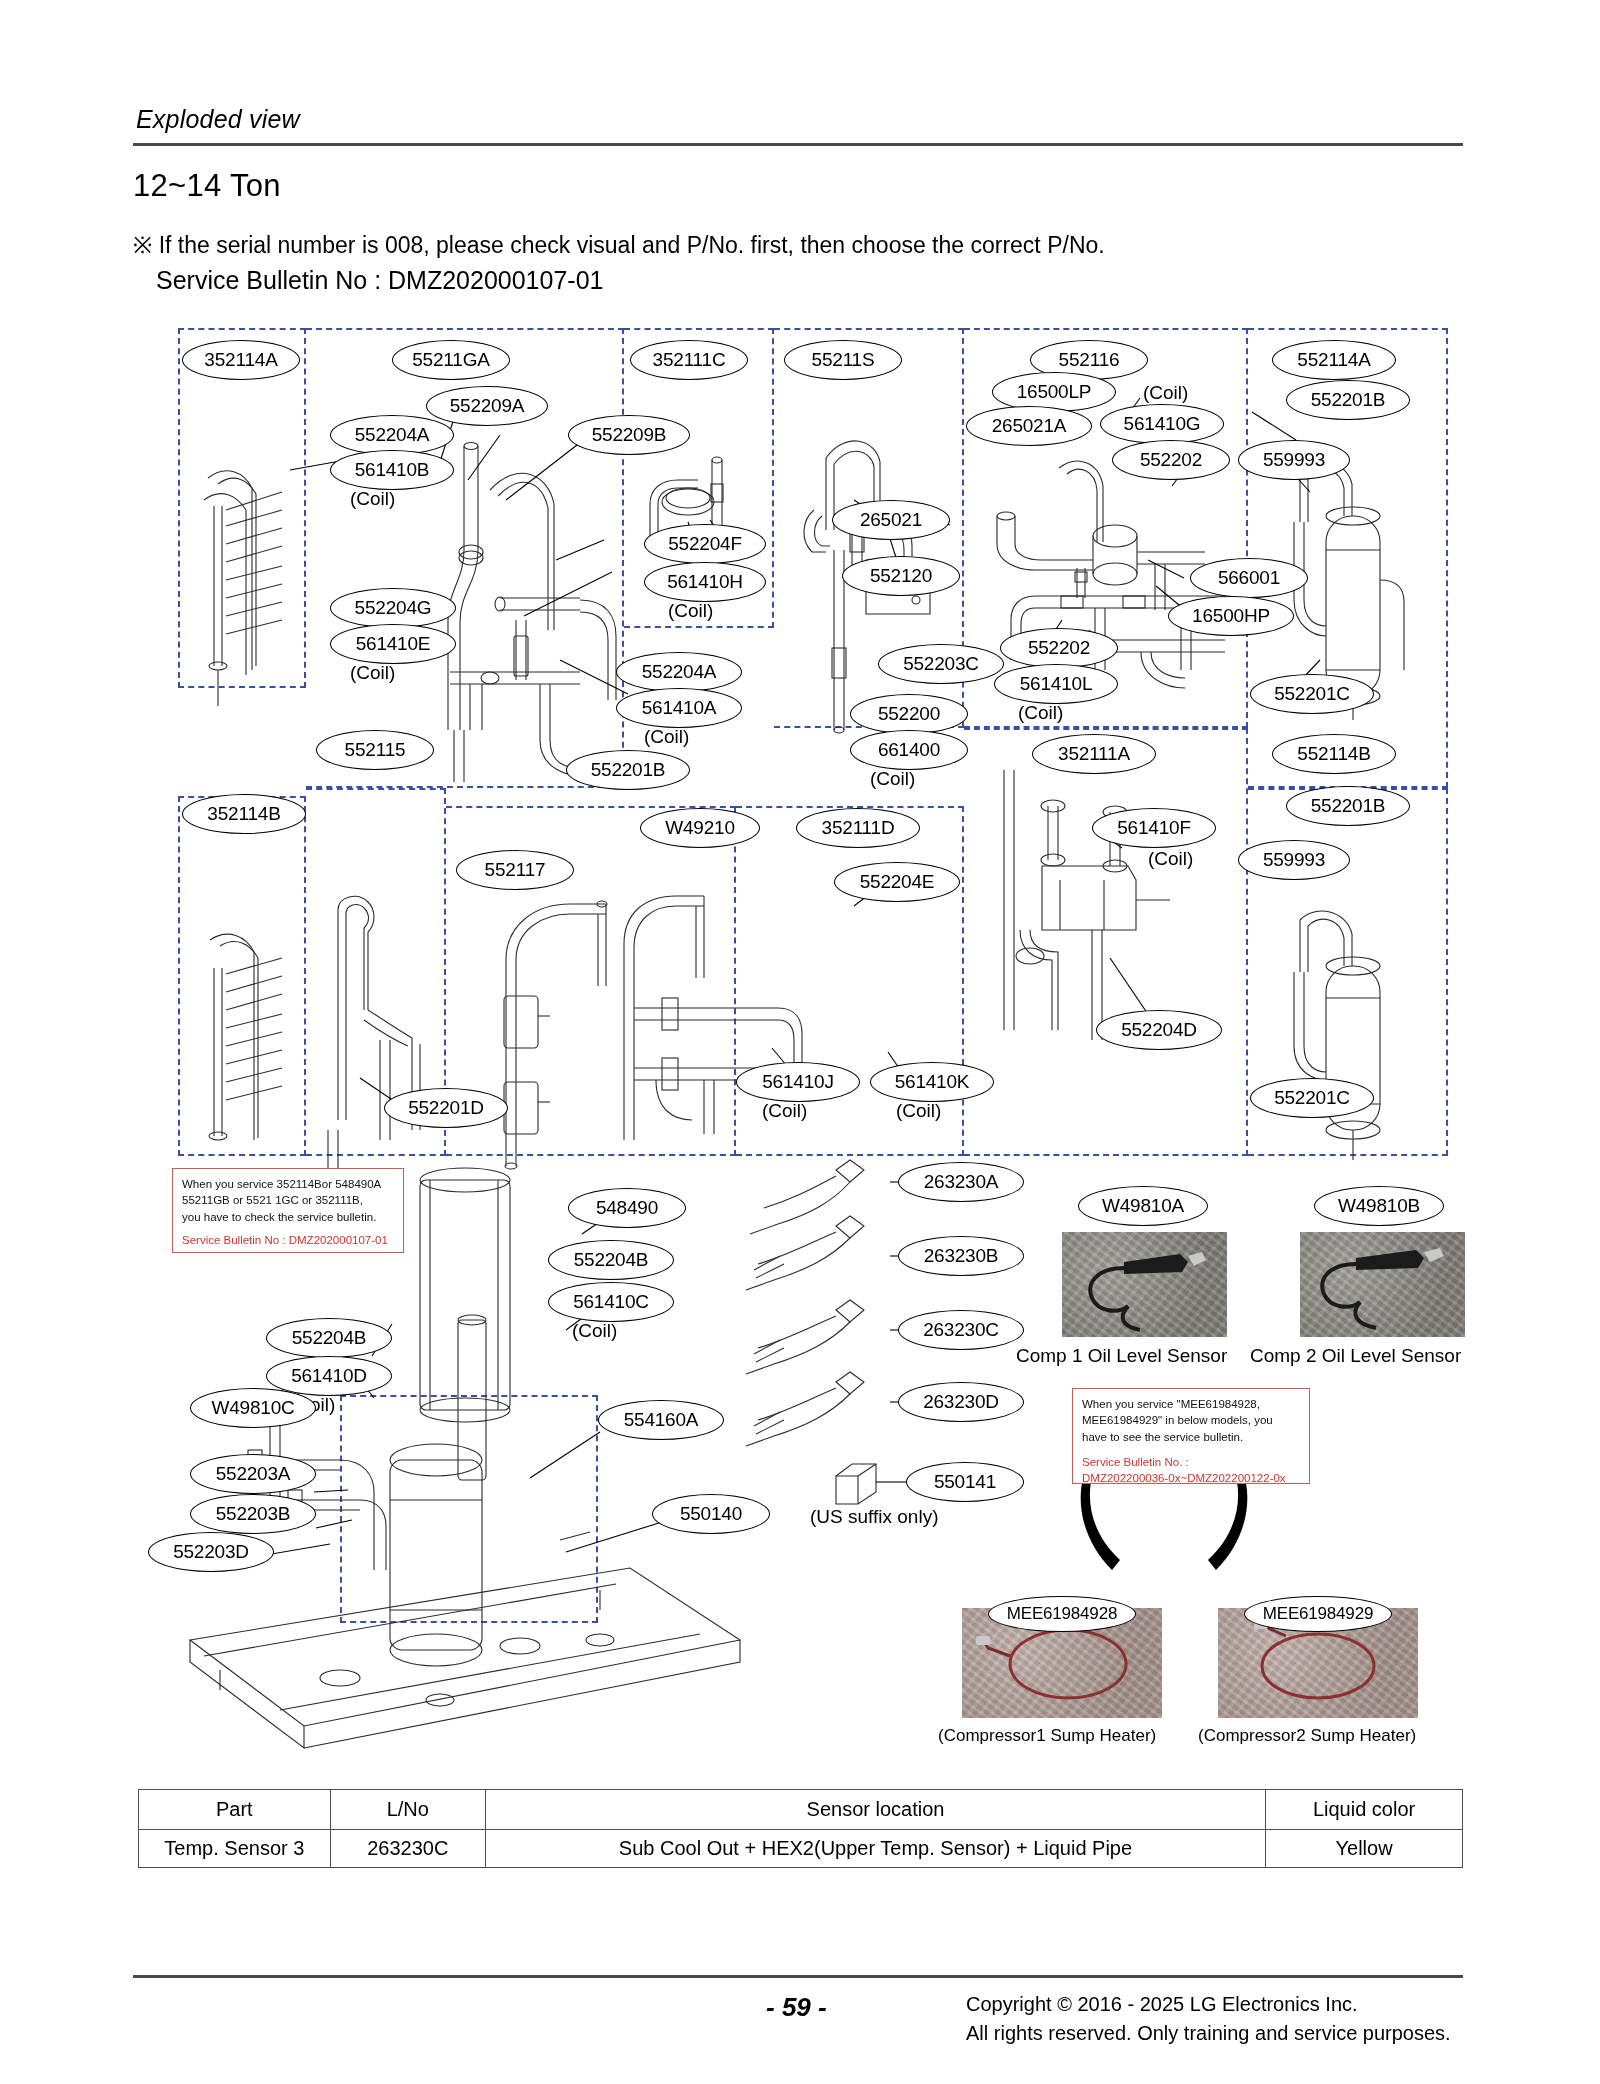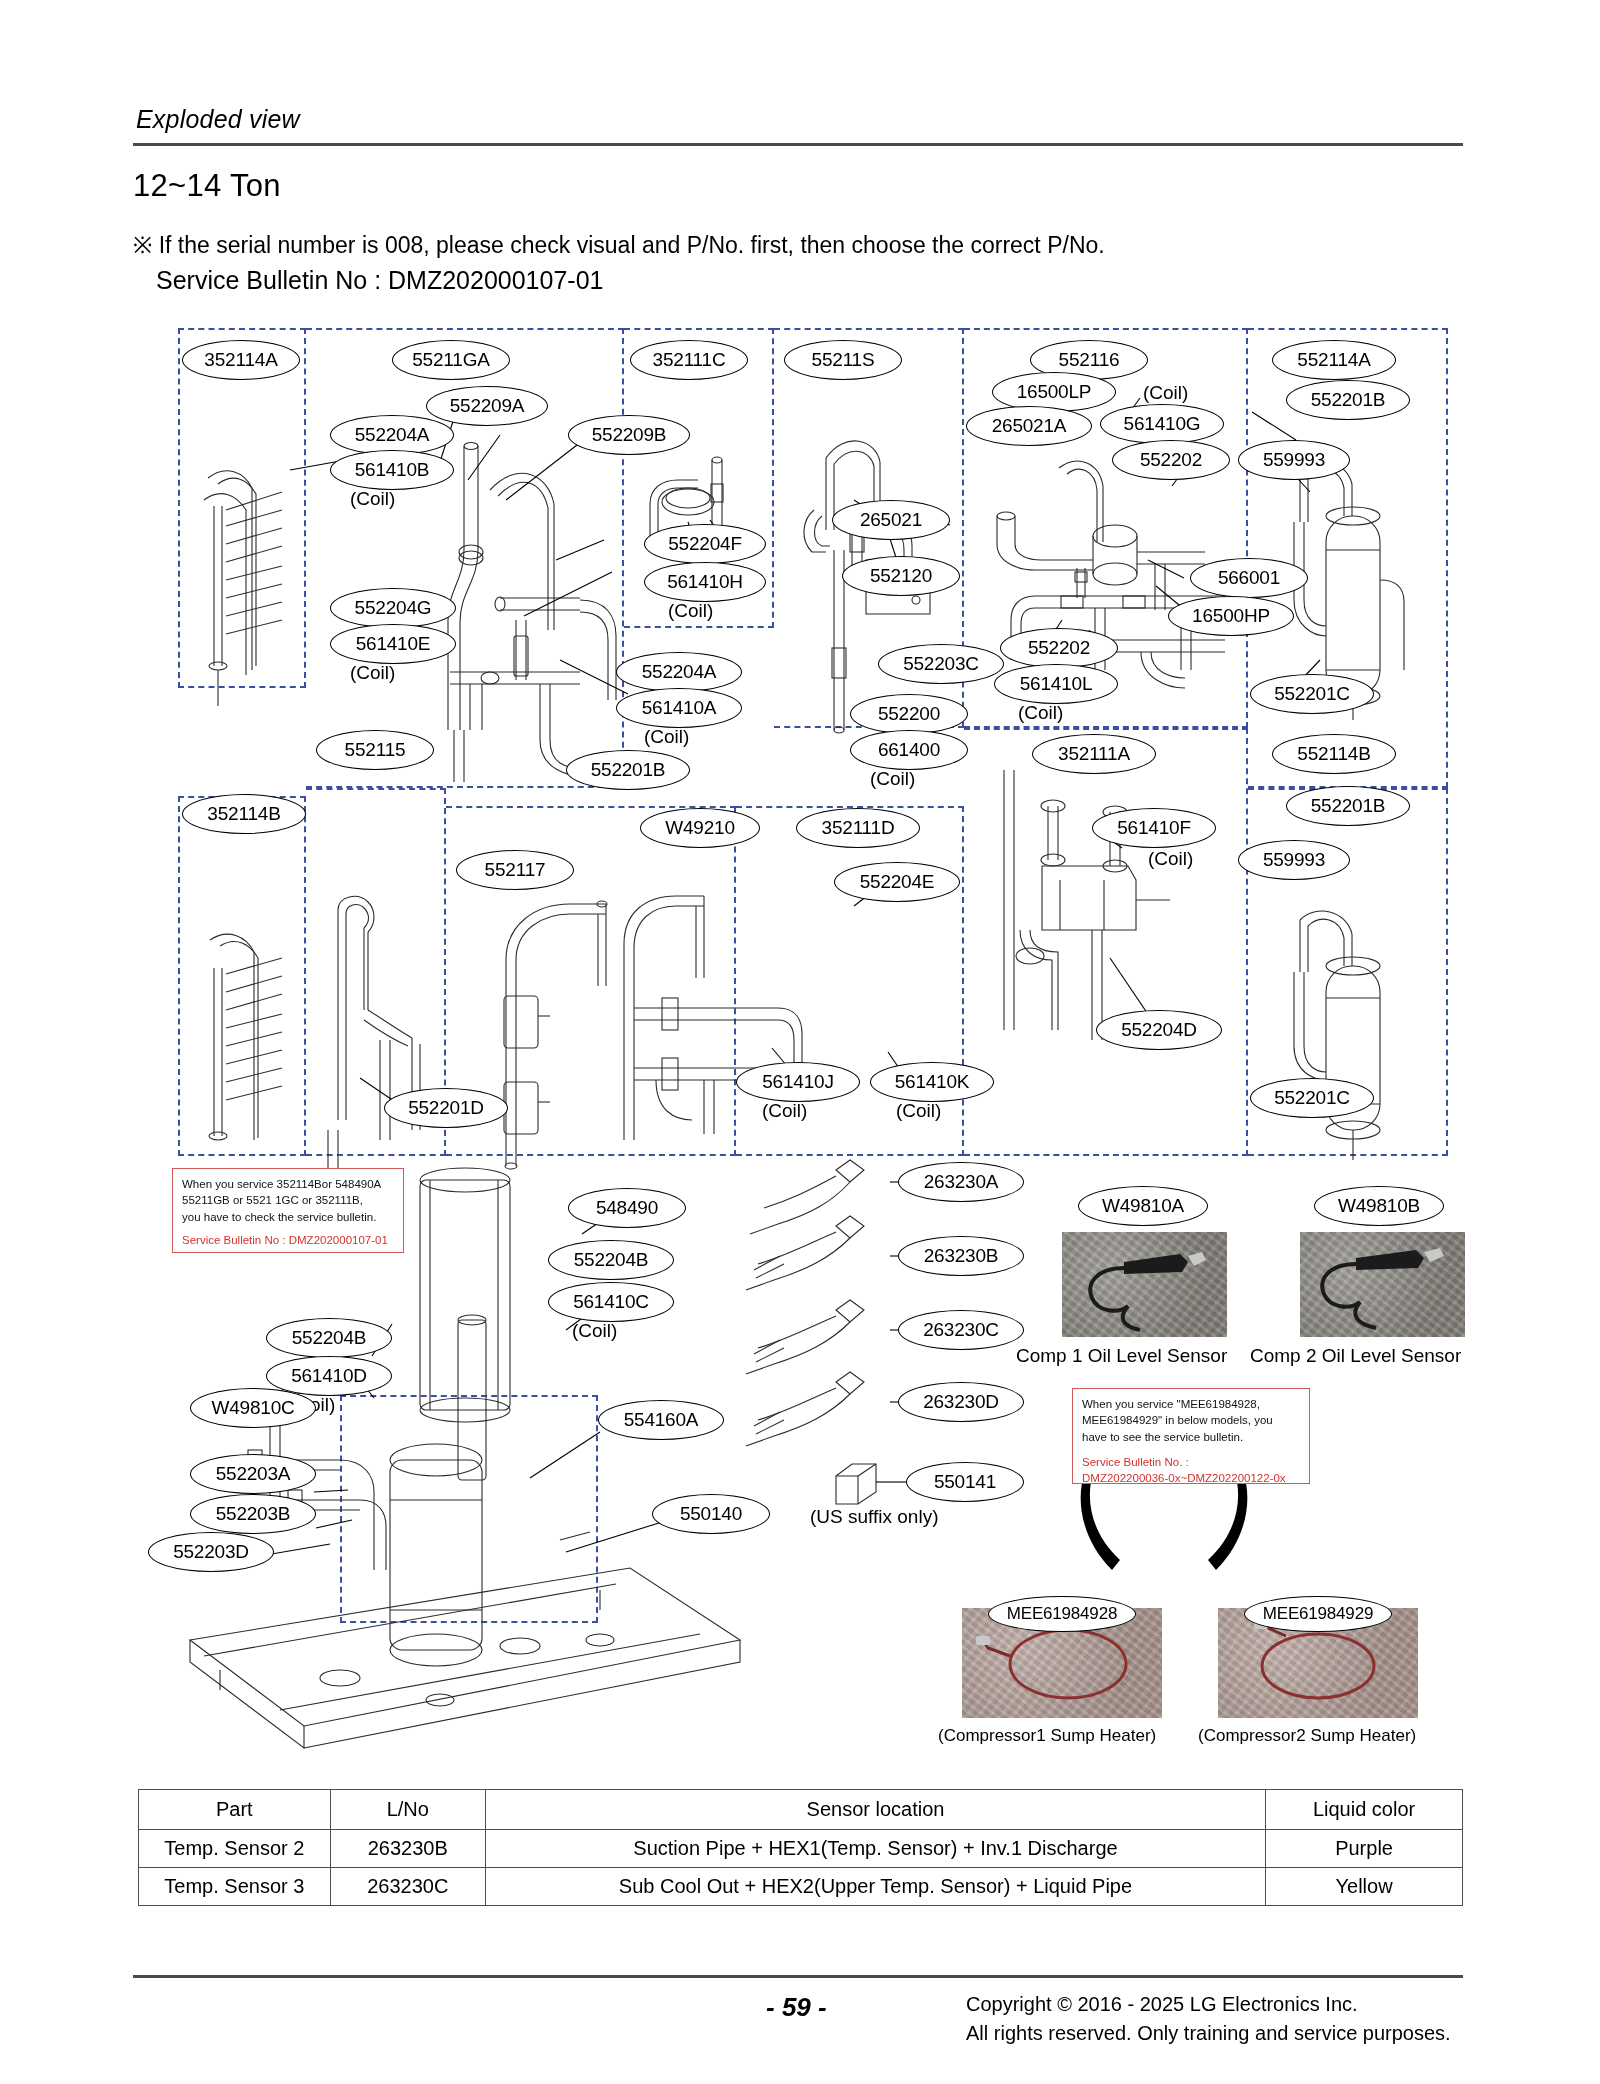--- a/index.html
+++ b/index.html
@@ -900,26 +900,20 @@
     <thead>
       <tr>
         <td class="col-part">Part</td>
         <td class="col-lno">L/No</td>
         <td class="col-loc">Sensor location</td>
         <td class="col-color">Liquid color</td>
       </tr>
     </thead>
     <tbody>
       <tr>
-        <td>Temp. Sensor 2</td>
-        <td>263230B</td>
-        <td>Suction Pipe + HEX1(Temp. Sensor) + Inv.1  Discharge</td>
-        <td>Purple</td>
-      </tr>
-      <tr>
         <td>Temp. Sensor 3</td>
         <td>263230C</td>
         <td>Sub Cool Out + HEX2(Upper Temp. Sensor) + Liquid Pipe</td>
         <td>Yellow</td>
       </tr>
     </tbody>
   </table>
 
   <div class="foot-rule"></div>
   <div class="foot-page">- 59 -</div>

